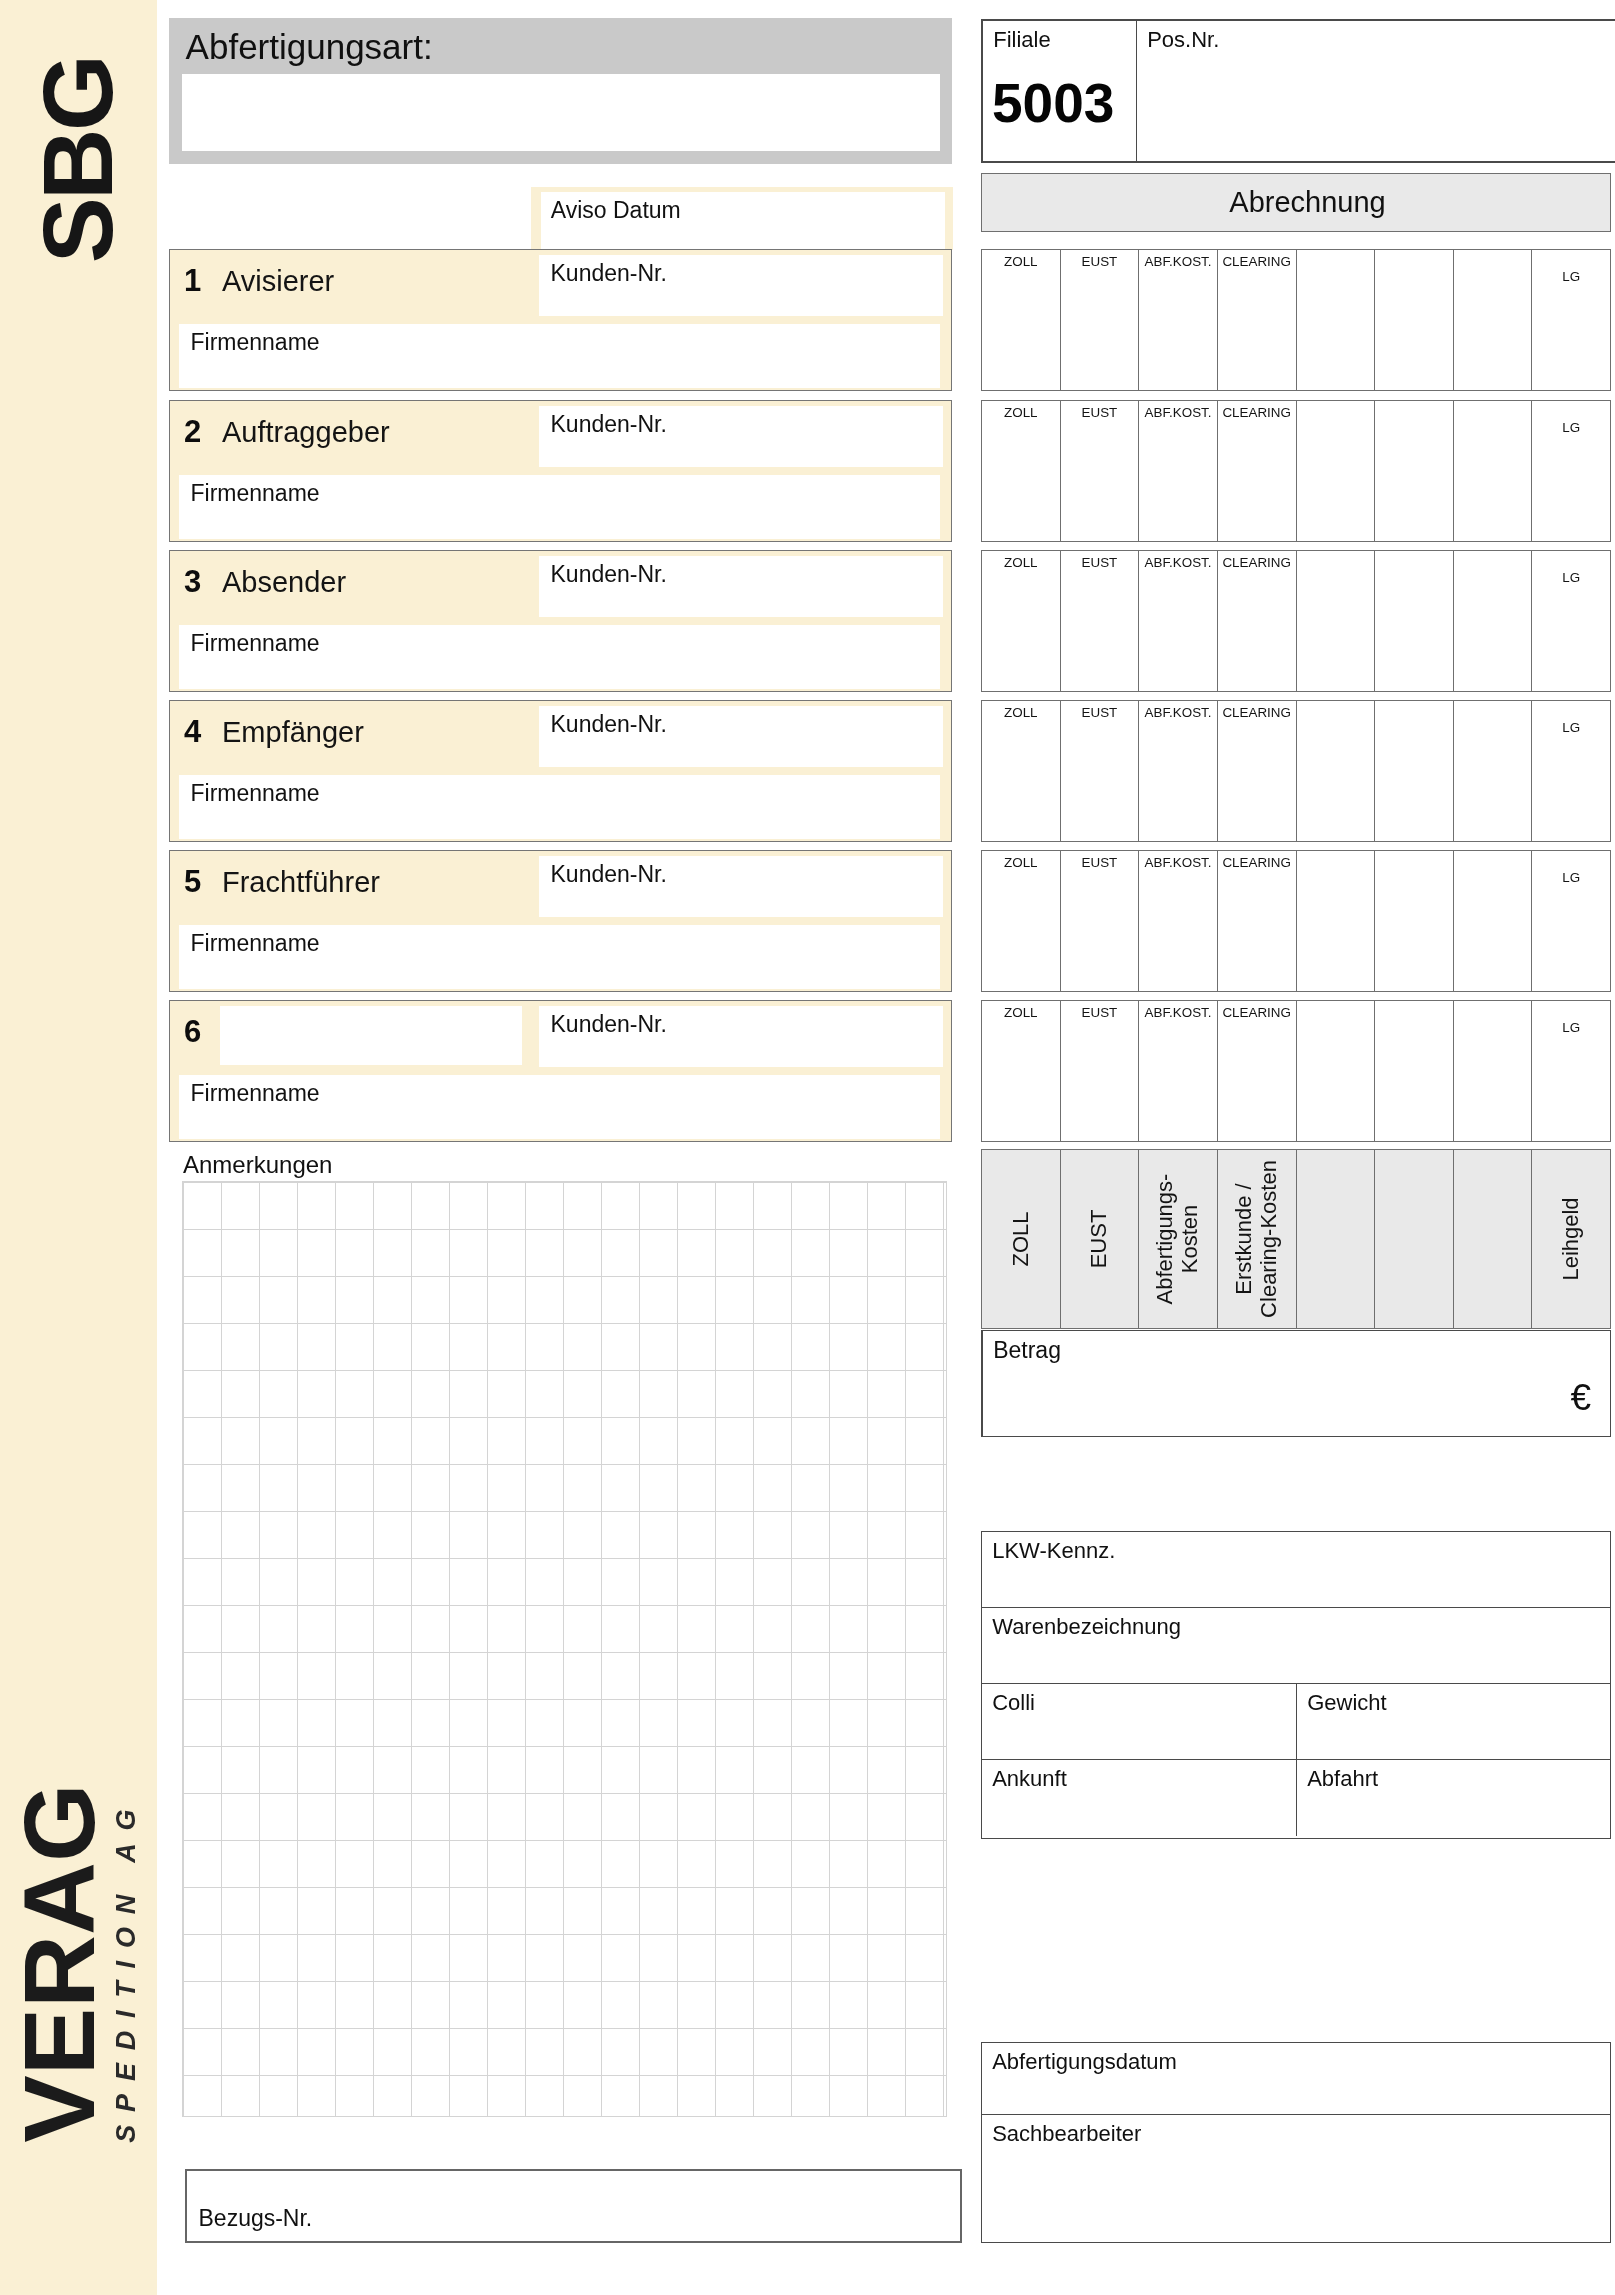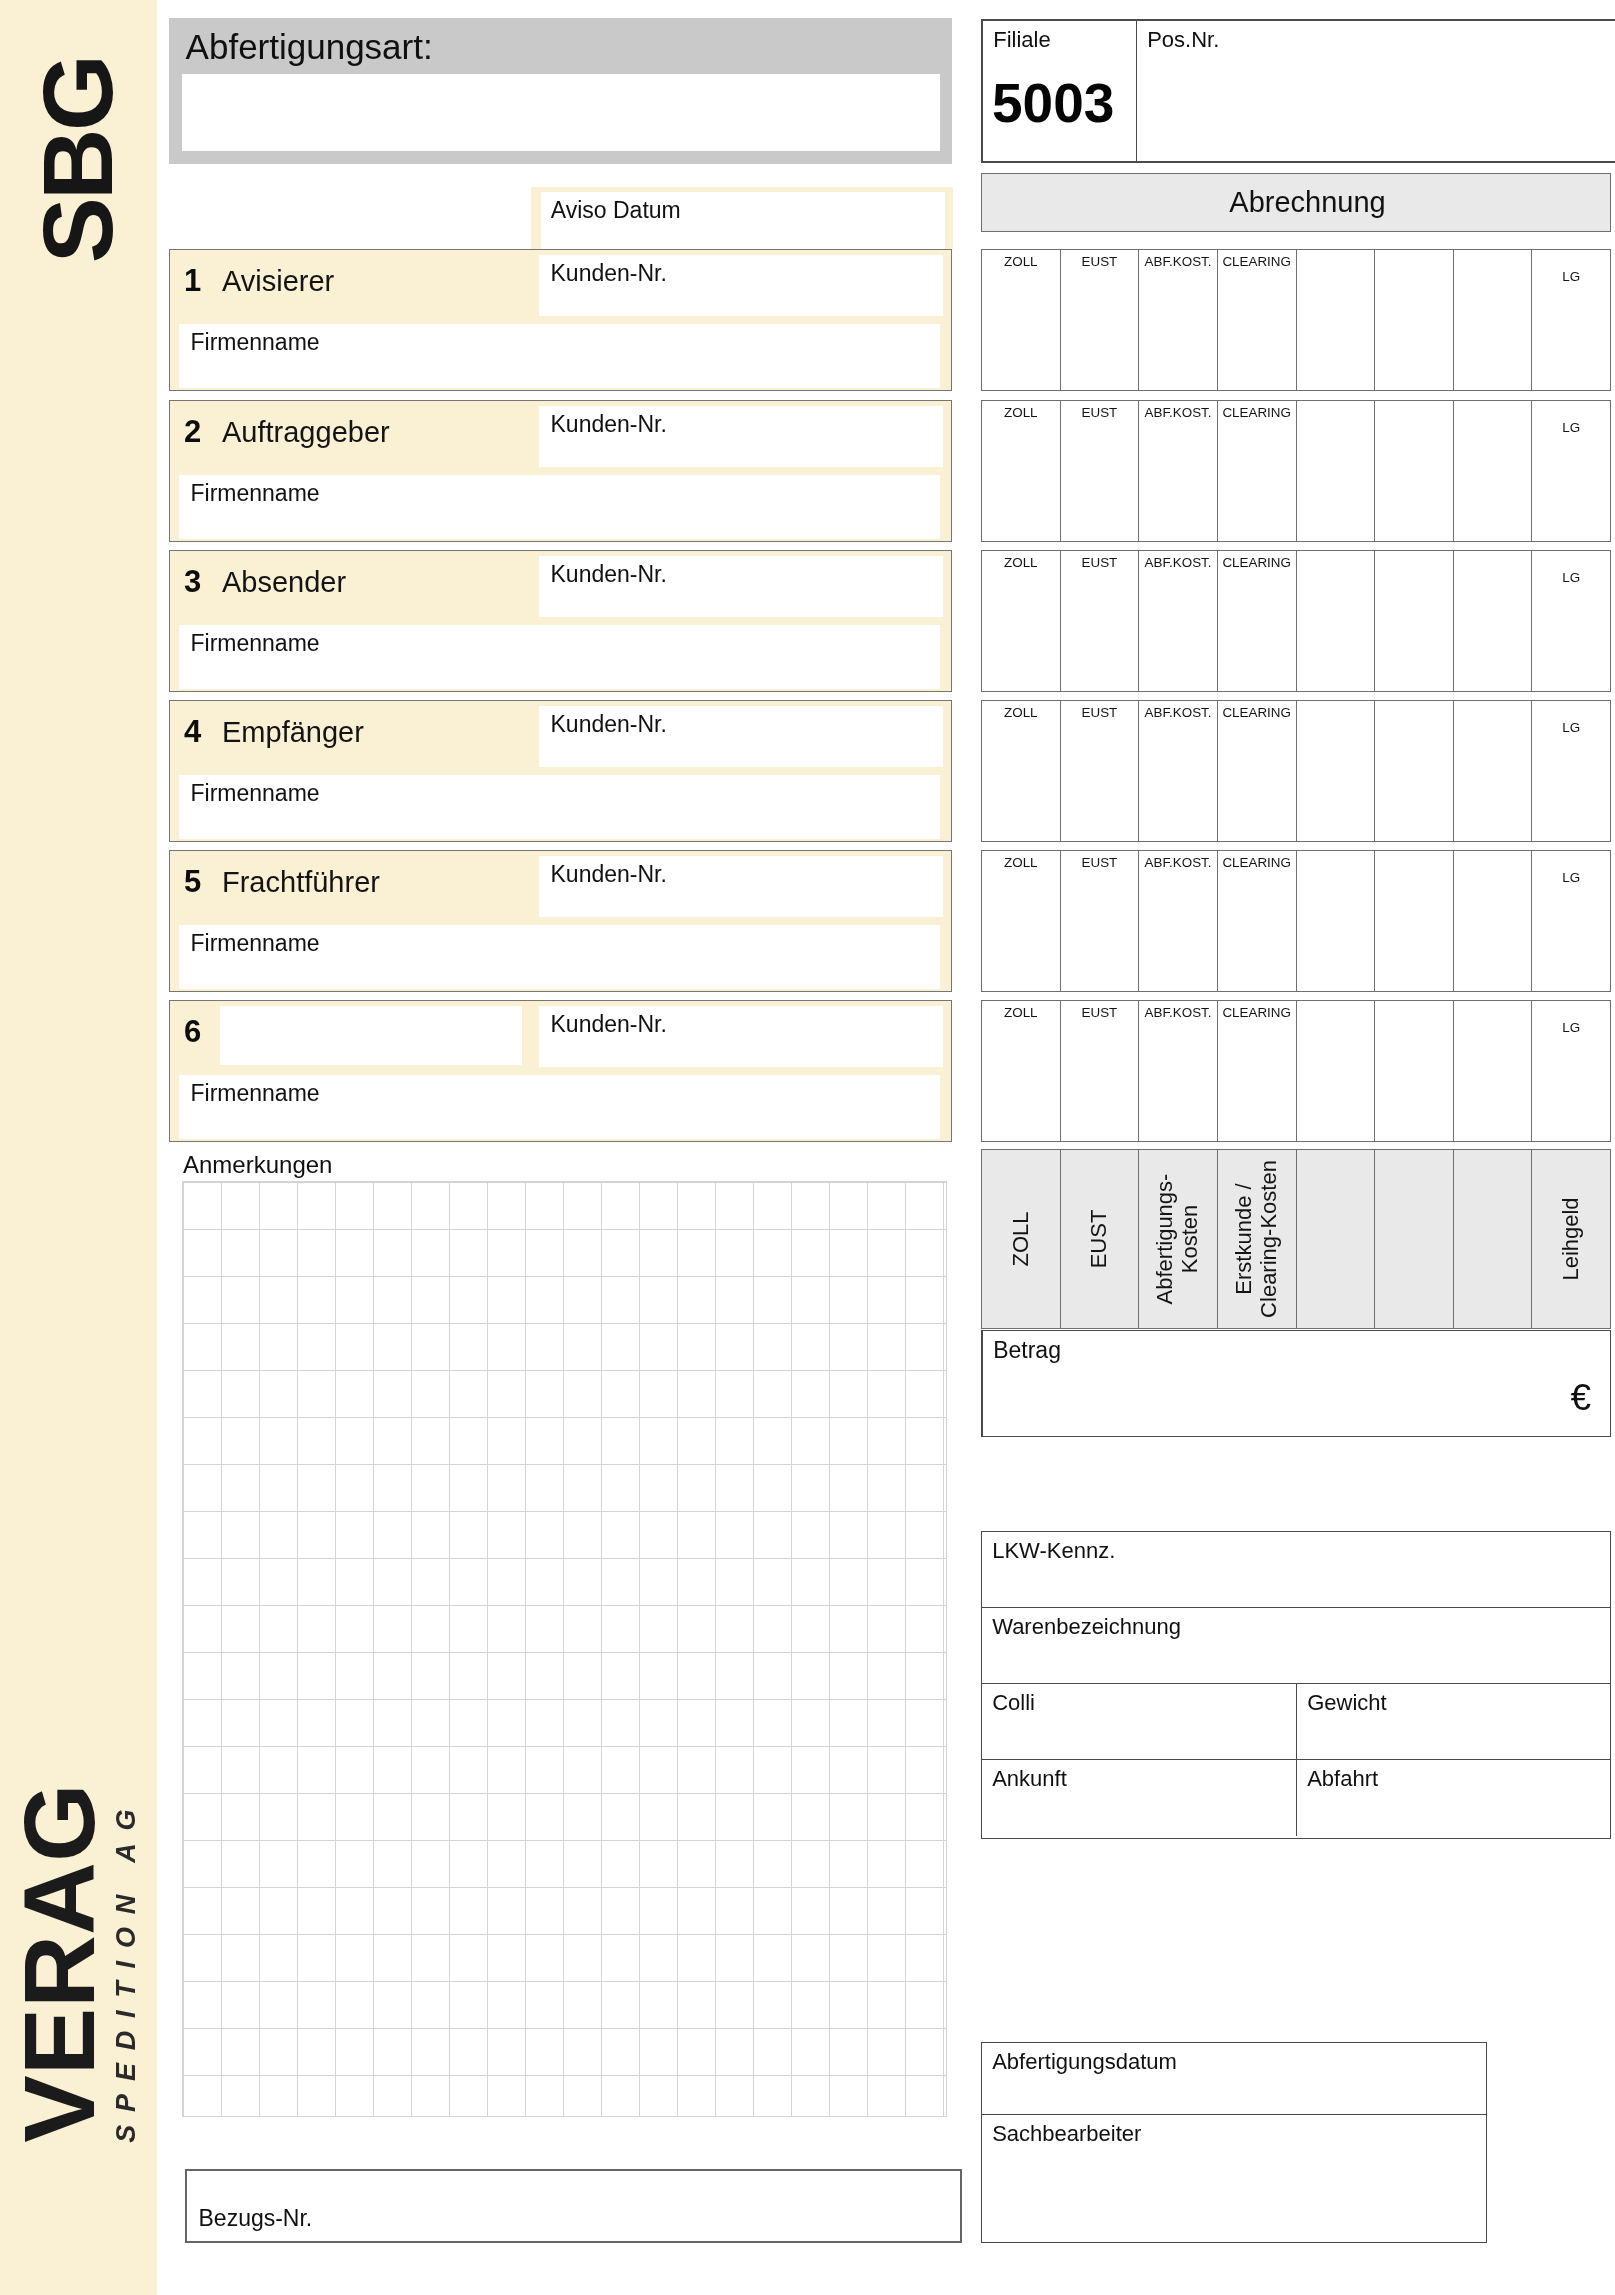--- a/index.html
+++ b/index.html
@@ -92,21 +92,21 @@
     background:#fff;border:1.9px solid #4a4a4a;}
   .ship-row{position:relative;width:100%;height:76px;border-bottom:1.9px solid #4a4a4a;}
   .ship-row:last-child{border-bottom:none;}
   .ship-row .small-label{position:absolute;left:10.2px;top:6.4px;}
   .ship-split{display:flex;}
   .ship-half{width:50%;height:100%;position:relative;}
   .ship-half + .ship-half{border-left:1.9px solid #4a4a4a;}
   .ship-half .small-label{position:absolute;left:10.2px;top:6.4px;}
 
   
-  .proc-box{position:absolute;left:981px;top:2042px;width:506px;height:201px;
+  .proc-box{position:absolute;left:981px;top:2042px;width:630px;height:201px;
     background:#fff;border:1.9px solid #4a4a4a;}
   .proc-row1{position:relative;width:100%;height:72px;border-bottom:1.9px solid #4a4a4a;}
   .proc-row2{position:relative;width:100%;height:126px;}
   .proc-box .small-label{position:absolute;left:10.2px;top:6.4px;}
 
   
   .bezug-box{position:absolute;left:185px;top:2169px;width:777px;height:74px;
     background:#fff;border:2.6px solid #666;}
   .bezug-box .small-label{position:absolute;left:11.5px;top:6.4px;font-size:23px;margin-top:28px;}
 </style>

